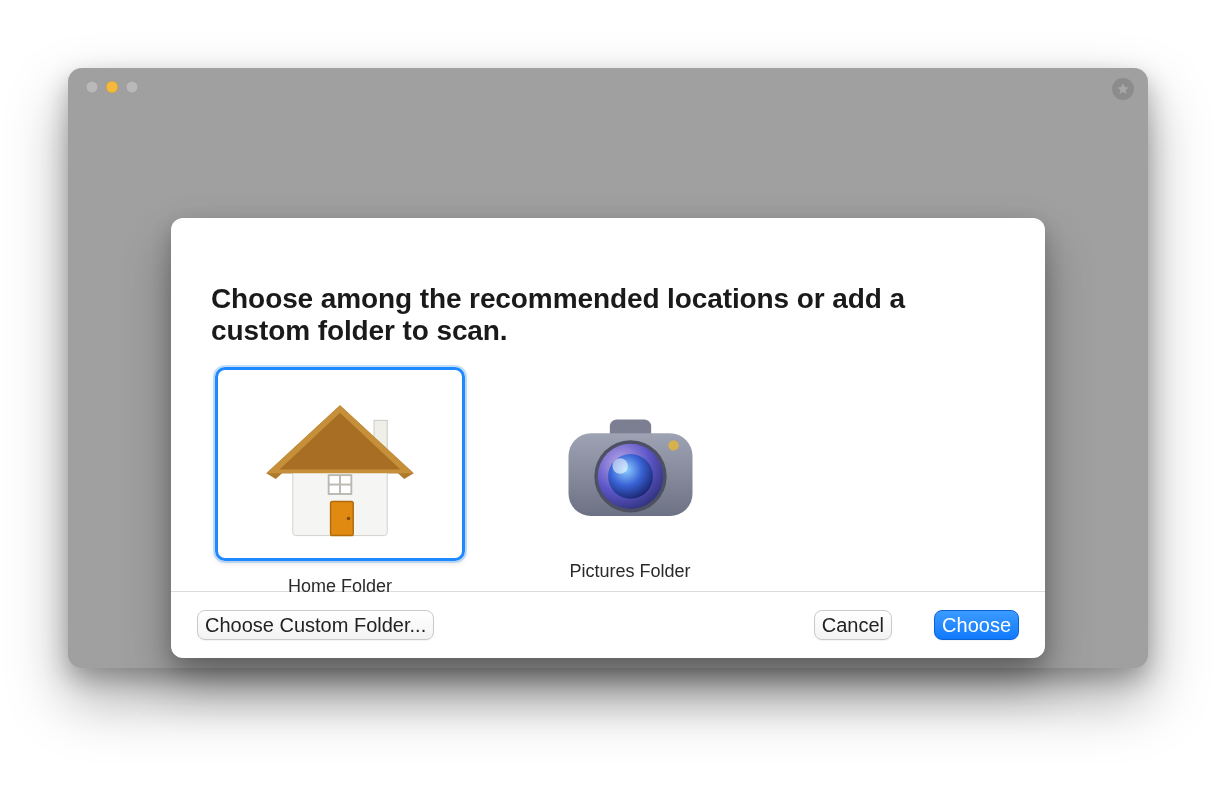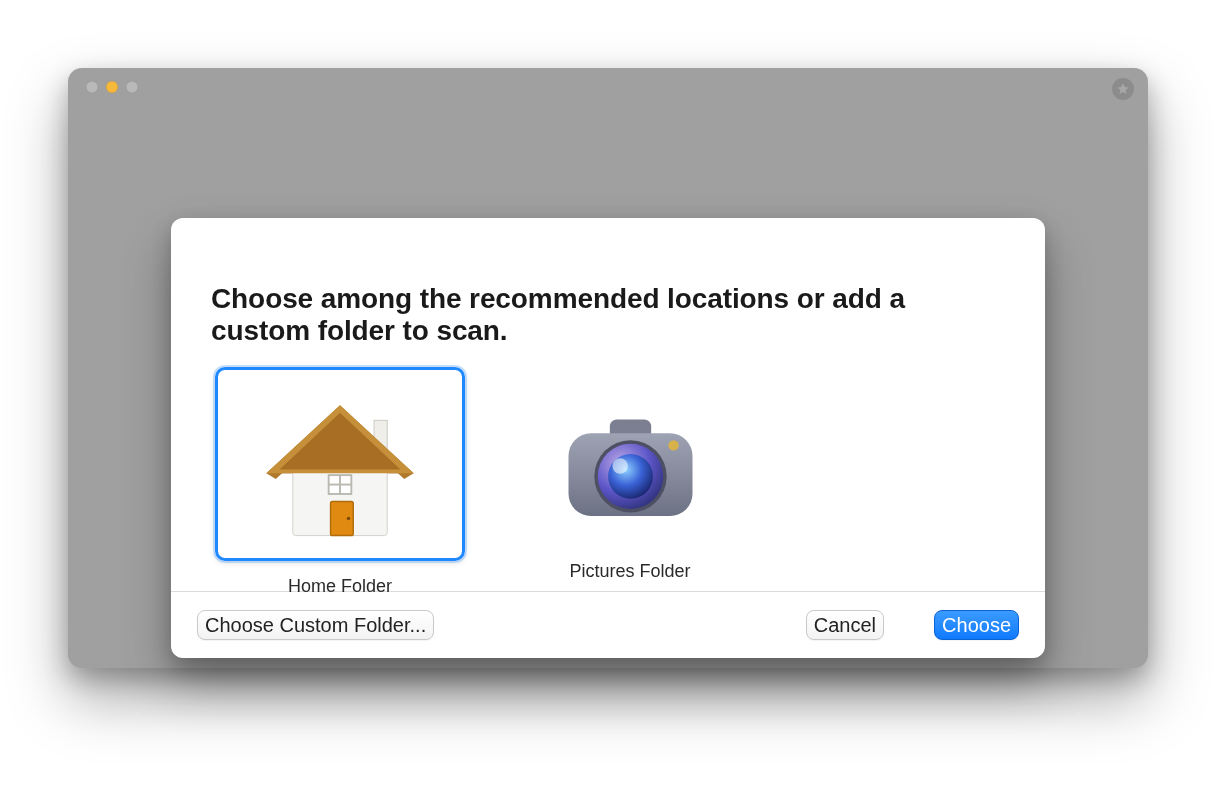--- a/index.html
+++ b/index.html
@@ -150,21 +150,21 @@
   }
 
   .mac-button.primary {
     border: 1px solid #0b63d6;
     background: linear-gradient(#3b9bff, #107aff);
     color: #fff;
     font-weight: 500;
     margin-left: 28px;
   }
 
-  .footer-right { display:flex; gap: 22px; }
+  .footer-right { display:flex; gap: 14px; }
 </style>
 </head>
 <body>
 
 <div class="stage">
 
   <div class="app-window">
     <div class="titlebar">
       <div class="traffic-lights">
         <div class="tl close"></div>

